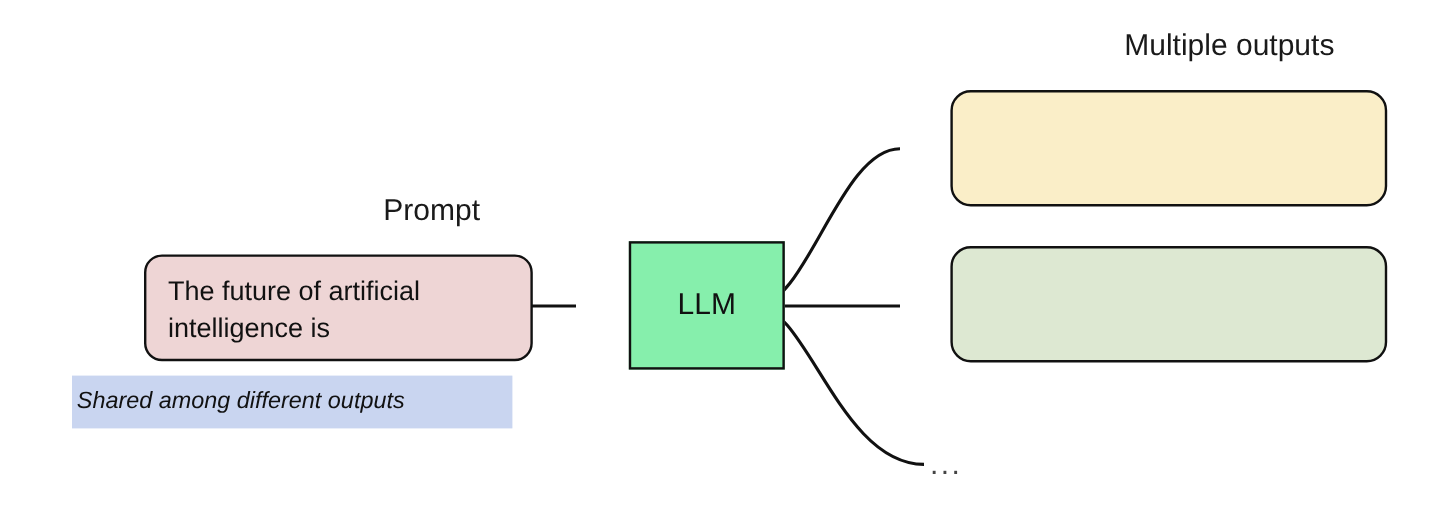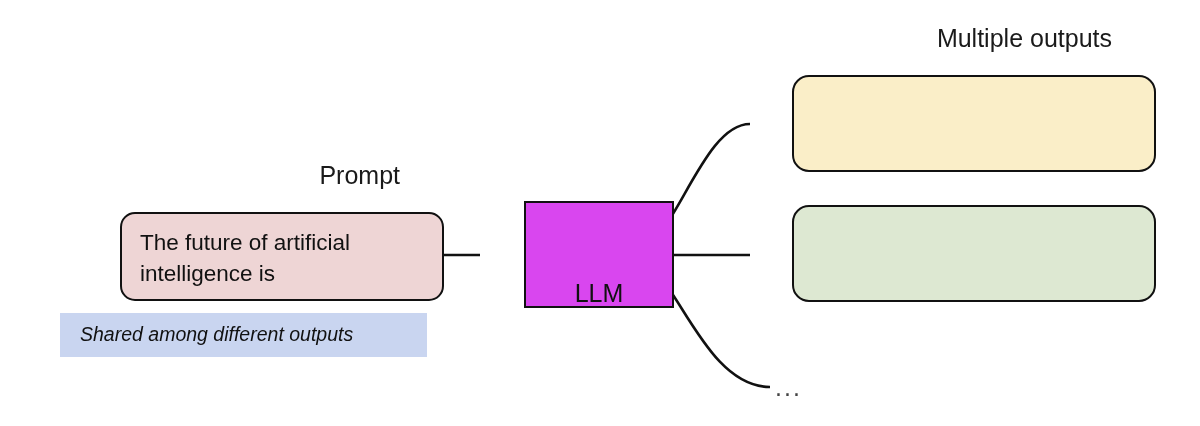--- a/index.html
+++ b/index.html
@@ -67,26 +67,26 @@
     top: 13px;
     right: 12px;
     font-size: 22.5px;
     line-height: 31px;
     color: #111111;
   }
 
   #llm-box {
     left: 480px;
     top: 201px;
-    width: 150px;
+    width: 130px;
     height: 107px;
-    background: #d946ef;
+    background: #86efac;
     border-radius: 0;
     display: flex;
-    align-items: flex-end;
+    align-items: center;
     justify-content: center;
   }
   #llm-text {
     font-size: 25px;
     line-height: 1;
     color: #111111;
   }
 
   .output-box {
     left: 748px;
@@ -107,21 +107,21 @@
     position: absolute;
     left: 60px;
     top: 313px;
     width: 367px;
     height: 44px;
     background: #c9d5f0;
     display: flex;
     align-items: center;
   }
   #shared-note-text {
-    margin-left: 20px;
+    margin-left: 4px;
     font-size: 19.5px;
     font-style: italic;
     line-height: 1;
     color: #111111;
     white-space: nowrap;
   }
 
   #ellipsis {
     position: absolute;
     left: 775px;

